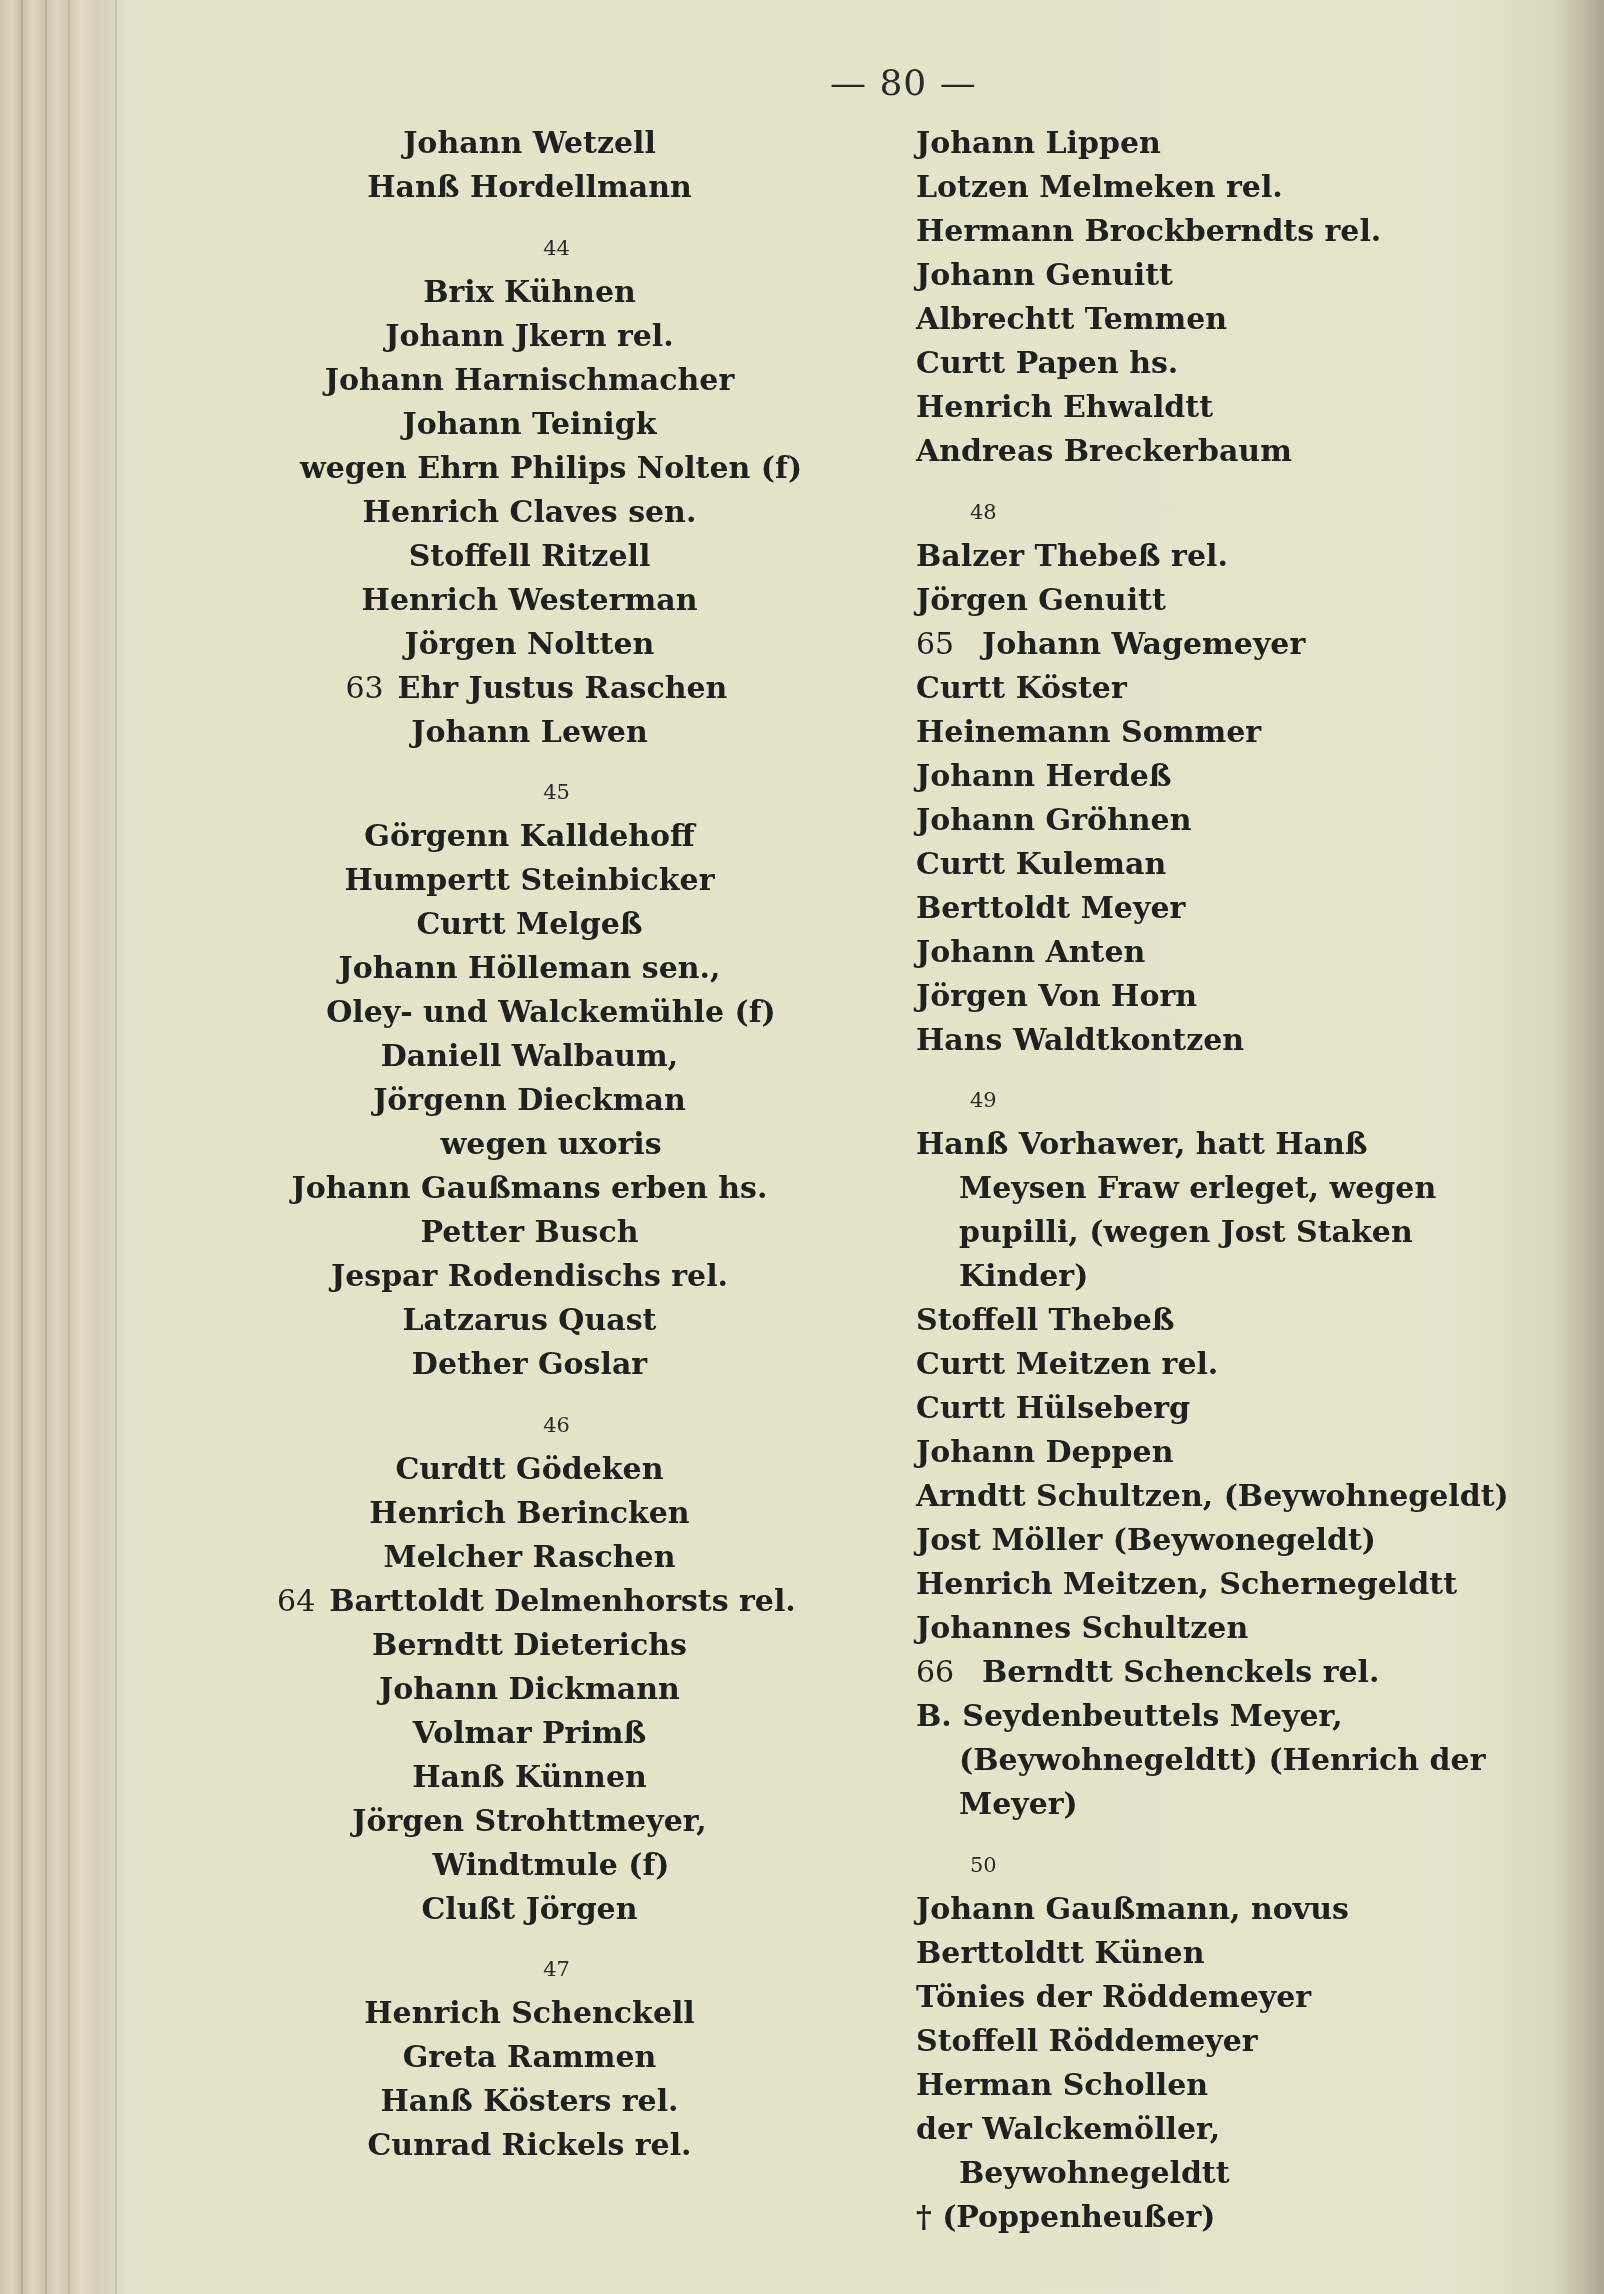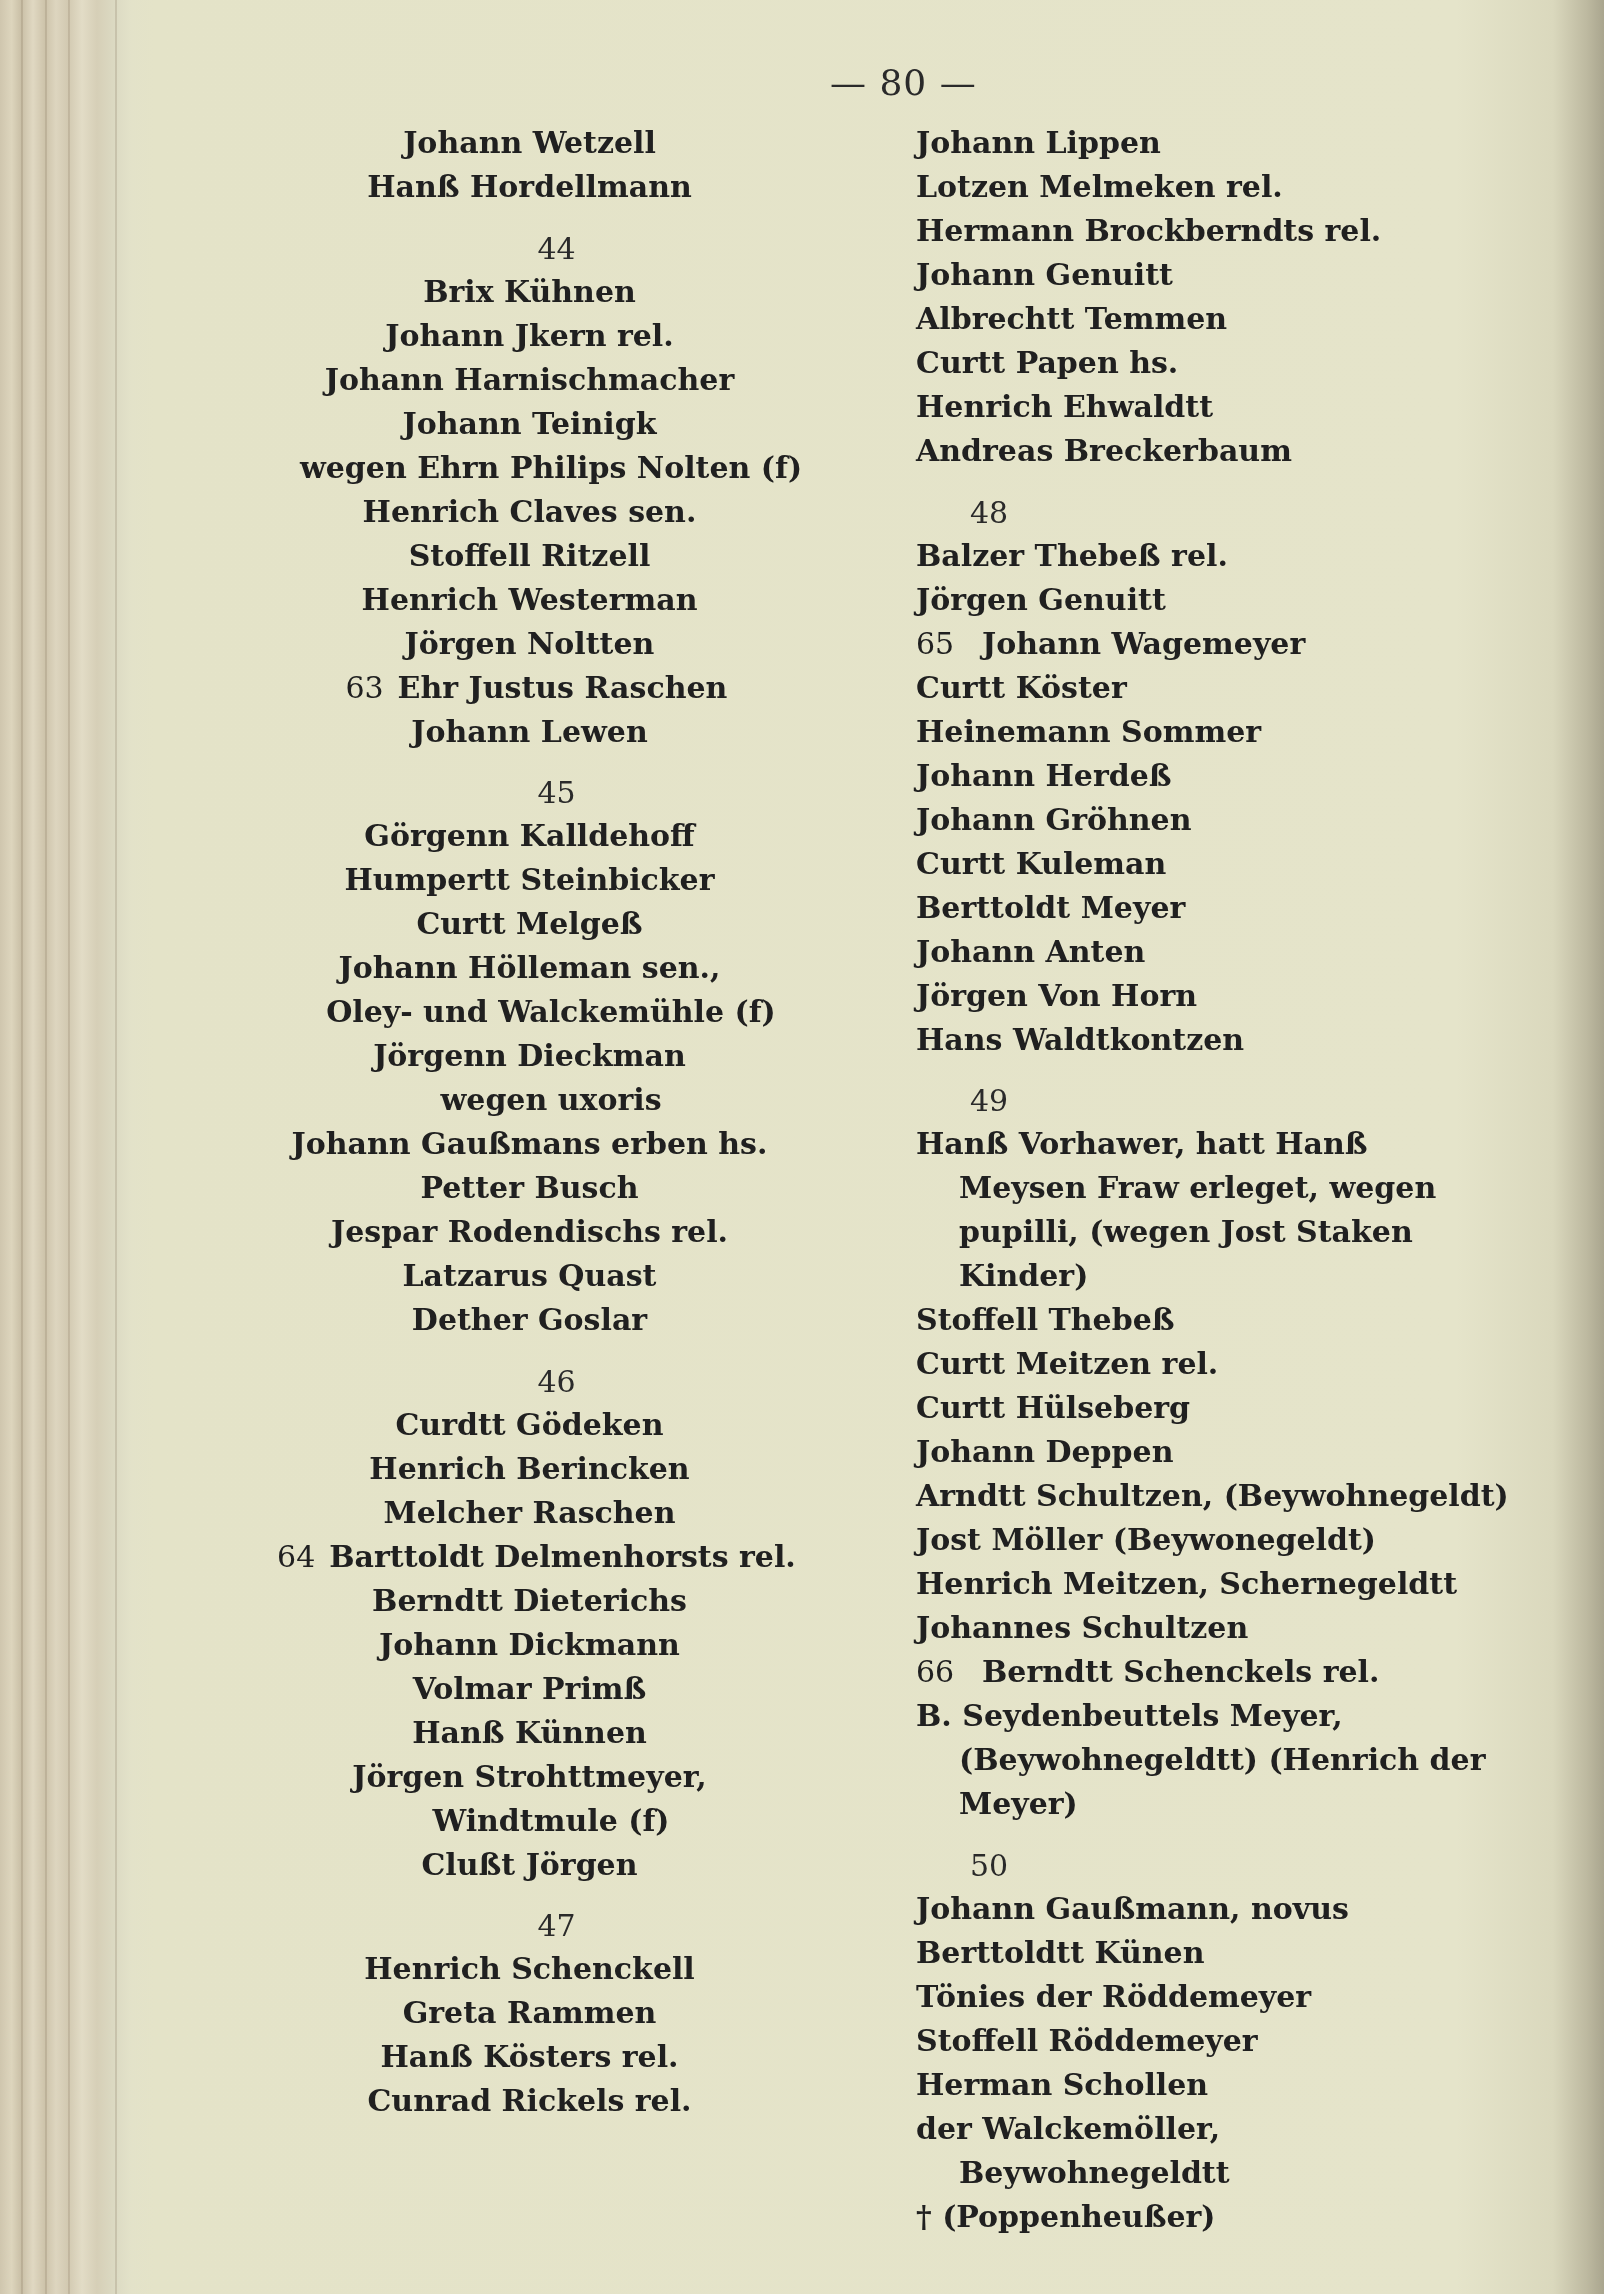--- a/index.html
+++ b/index.html
@@ -47,21 +47,21 @@
     height: 44px;
   }
   .entry.indent { padding-left: 43px; }
   .entry .num {
     font-weight: normal;
     display: inline-block;
     width: 66px;
   }
   .section-head {
     font-family: "DejaVu Serif", serif;
-    font-size: 30px;
+    font-size: 21px;
     font-weight: normal;
     padding-left: 54px;
     line-height: 43px;
     height: 43px;
     margin-top: 17.5px;
     color: #2a2a2a;
   }
 </style>
 </head>
 <body>
@@ -88,20 +88,21 @@
     <div class="entry"><span>Henrich Westerman</span></div>
     <div class="entry"><span>Jörgen Noltten</span></div>
     <div class="entry"><span class="num">63</span><span>Ehr Justus Raschen</span></div>
     <div class="entry"><span>Johann Lewen</span></div>
     <div class="section-head">45</div>
     <div class="entry"><span>Görgenn Kalldehoff</span></div>
     <div class="entry"><span>Humpertt Steinbicker</span></div>
     <div class="entry"><span>Curtt Melgeß</span></div>
     <div class="entry"><span>Johann Hölleman sen.,</span></div>
     <div class="entry indent"><span>Oley- und Walckemühle (f)</span></div>
+    <div class="entry"><span>Daniell Walbaum,</span></div>
     <div class="entry"><span>Jörgenn Dieckman</span></div>
     <div class="entry indent"><span>wegen uxoris</span></div>
     <div class="entry"><span>Johann Gaußmans erben hs.</span></div>
     <div class="entry"><span>Petter Busch</span></div>
     <div class="entry"><span>Jespar Rodendischs rel.</span></div>
     <div class="entry"><span>Latzarus Quast</span></div>
     <div class="entry"><span>Dether Goslar</span></div>
     <div class="section-head">46</div>
     <div class="entry"><span>Curdtt Gödeken</span></div>
     <div class="entry"><span>Henrich Berincken</span></div>

